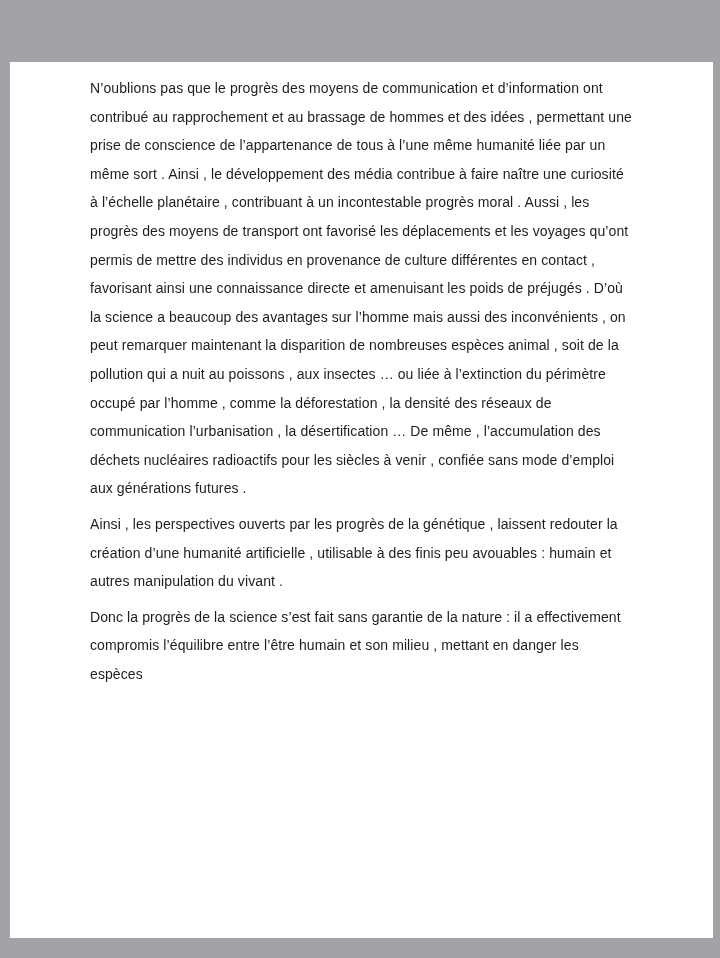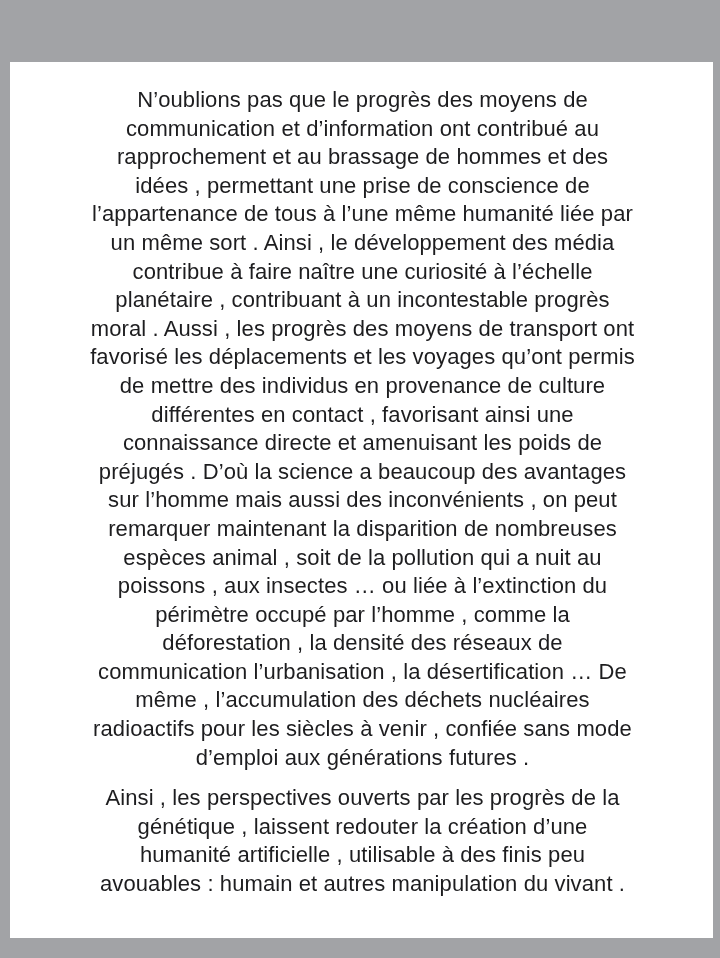--- a/index.html
+++ b/index.html
@@ -18,27 +18,28 @@
     position: absolute;
     top: 62px;
     left: 10px;
     right: 7px;
     bottom: 20px;
     background: #ffffff;
     box-sizing: border-box;
     padding: 12px 78px 0 80px;
   }
   .paper p {
-    margin: 12px 0 7px 0;
-    font-size: 22px;
+    margin: 0 0 7px 0;
+    font-size: 14px;
     line-height: 28.6px;
     color: #1d1d1f;
     letter-spacing: 0.1px;
-    text-align: center;
+    text-align: left;
   }
 </style>
 </head>
 <body>
 
 <div class="paper">
   <p>N’oublions pas que le progrès des moyens de communication et d’information ont contribué au rapprochement et au brassage de hommes et des idées , permettant une prise de conscience de l’appartenance de tous à l’une même humanité liée par un même sort . Ainsi , le développement des média contribue à faire naître une curiosité à l’échelle planétaire , contribuant à un incontestable progrès moral . Aussi , les progrès des moyens de transport ont favorisé les déplacements et les voyages qu’ont permis de mettre des individus en provenance de culture différentes en contact , favorisant ainsi une connaissance directe et amenuisant les poids de préjugés . D’où la science a beaucoup des avantages sur l’homme mais aussi des inconvénients , on peut remarquer maintenant la disparition de nombreuses espèces animal , soit de la pollution qui a nuit au poissons , aux insectes … ou liée à l’extinction du périmètre occupé par l’homme , comme la déforestation , la densité des réseaux de communication l’urbanisation , la désertification … De même , l’accumulation des déchets nucléaires radioactifs pour les siècles à venir , confiée sans mode d’emploi aux générations futures .</p>
   <p>Ainsi , les perspectives ouverts par les progrès de la génétique , laissent redouter la création d’une humanité artificielle , utilisable à des finis peu avouables : humain et autres manipulation du vivant .</p>
+  <p>Donc la progrès de la science s’est fait sans garantie de la nature : il a effectivement compromis l’équilibre entre l’être humain et son milieu , mettant en danger les espèces</p>
 </div>
 
 </body></html>

